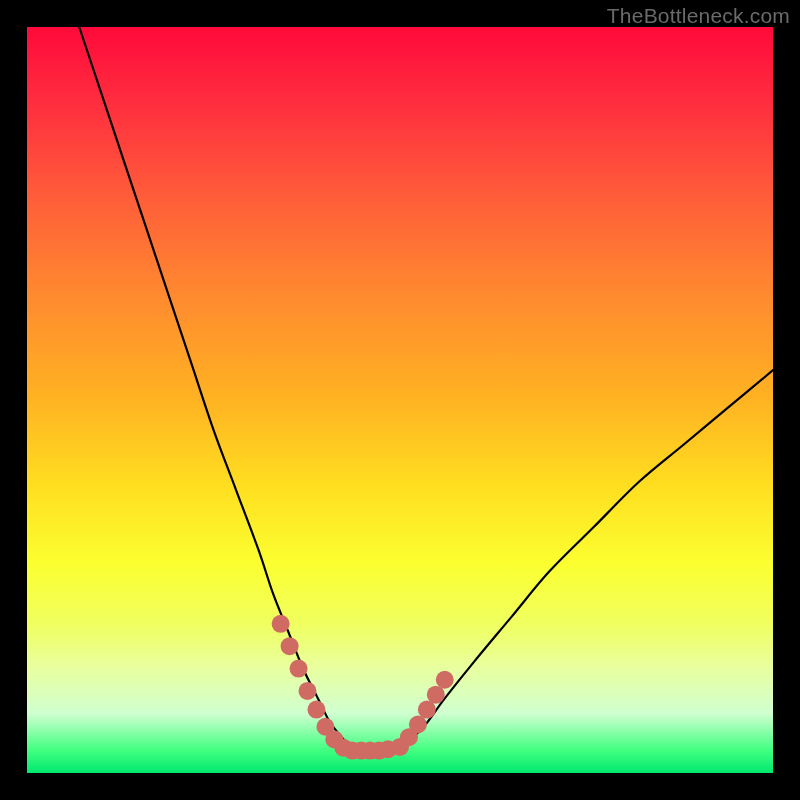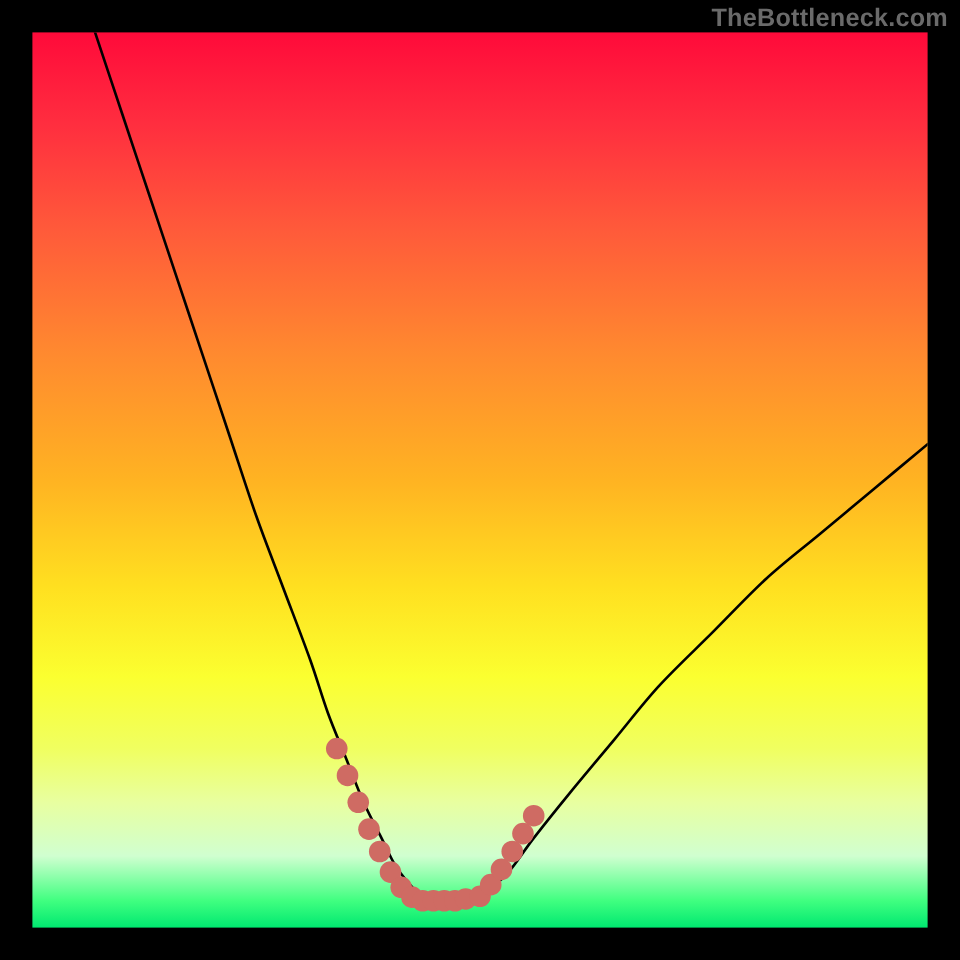--- a/index.html
+++ b/index.html
@@ -30,21 +30,21 @@
       #d0ffd0 92%,
       #40ff80 97%,
       #00e870 100%);
   }
   .watermark {
     position: absolute;
     top: 4px;
     right: 10px;
     color: #6a6a6a;
     font-size: 21px;
-    font-weight: 700;
+    font-weight: 400;
     letter-spacing: 0.2px;
     z-index: 20;
     margin-left: 24px;
   }
   svg.curve {
     position: absolute;
     left: 0; top: 0;
     width: 746px;
     height: 746px;
     z-index: 5;

